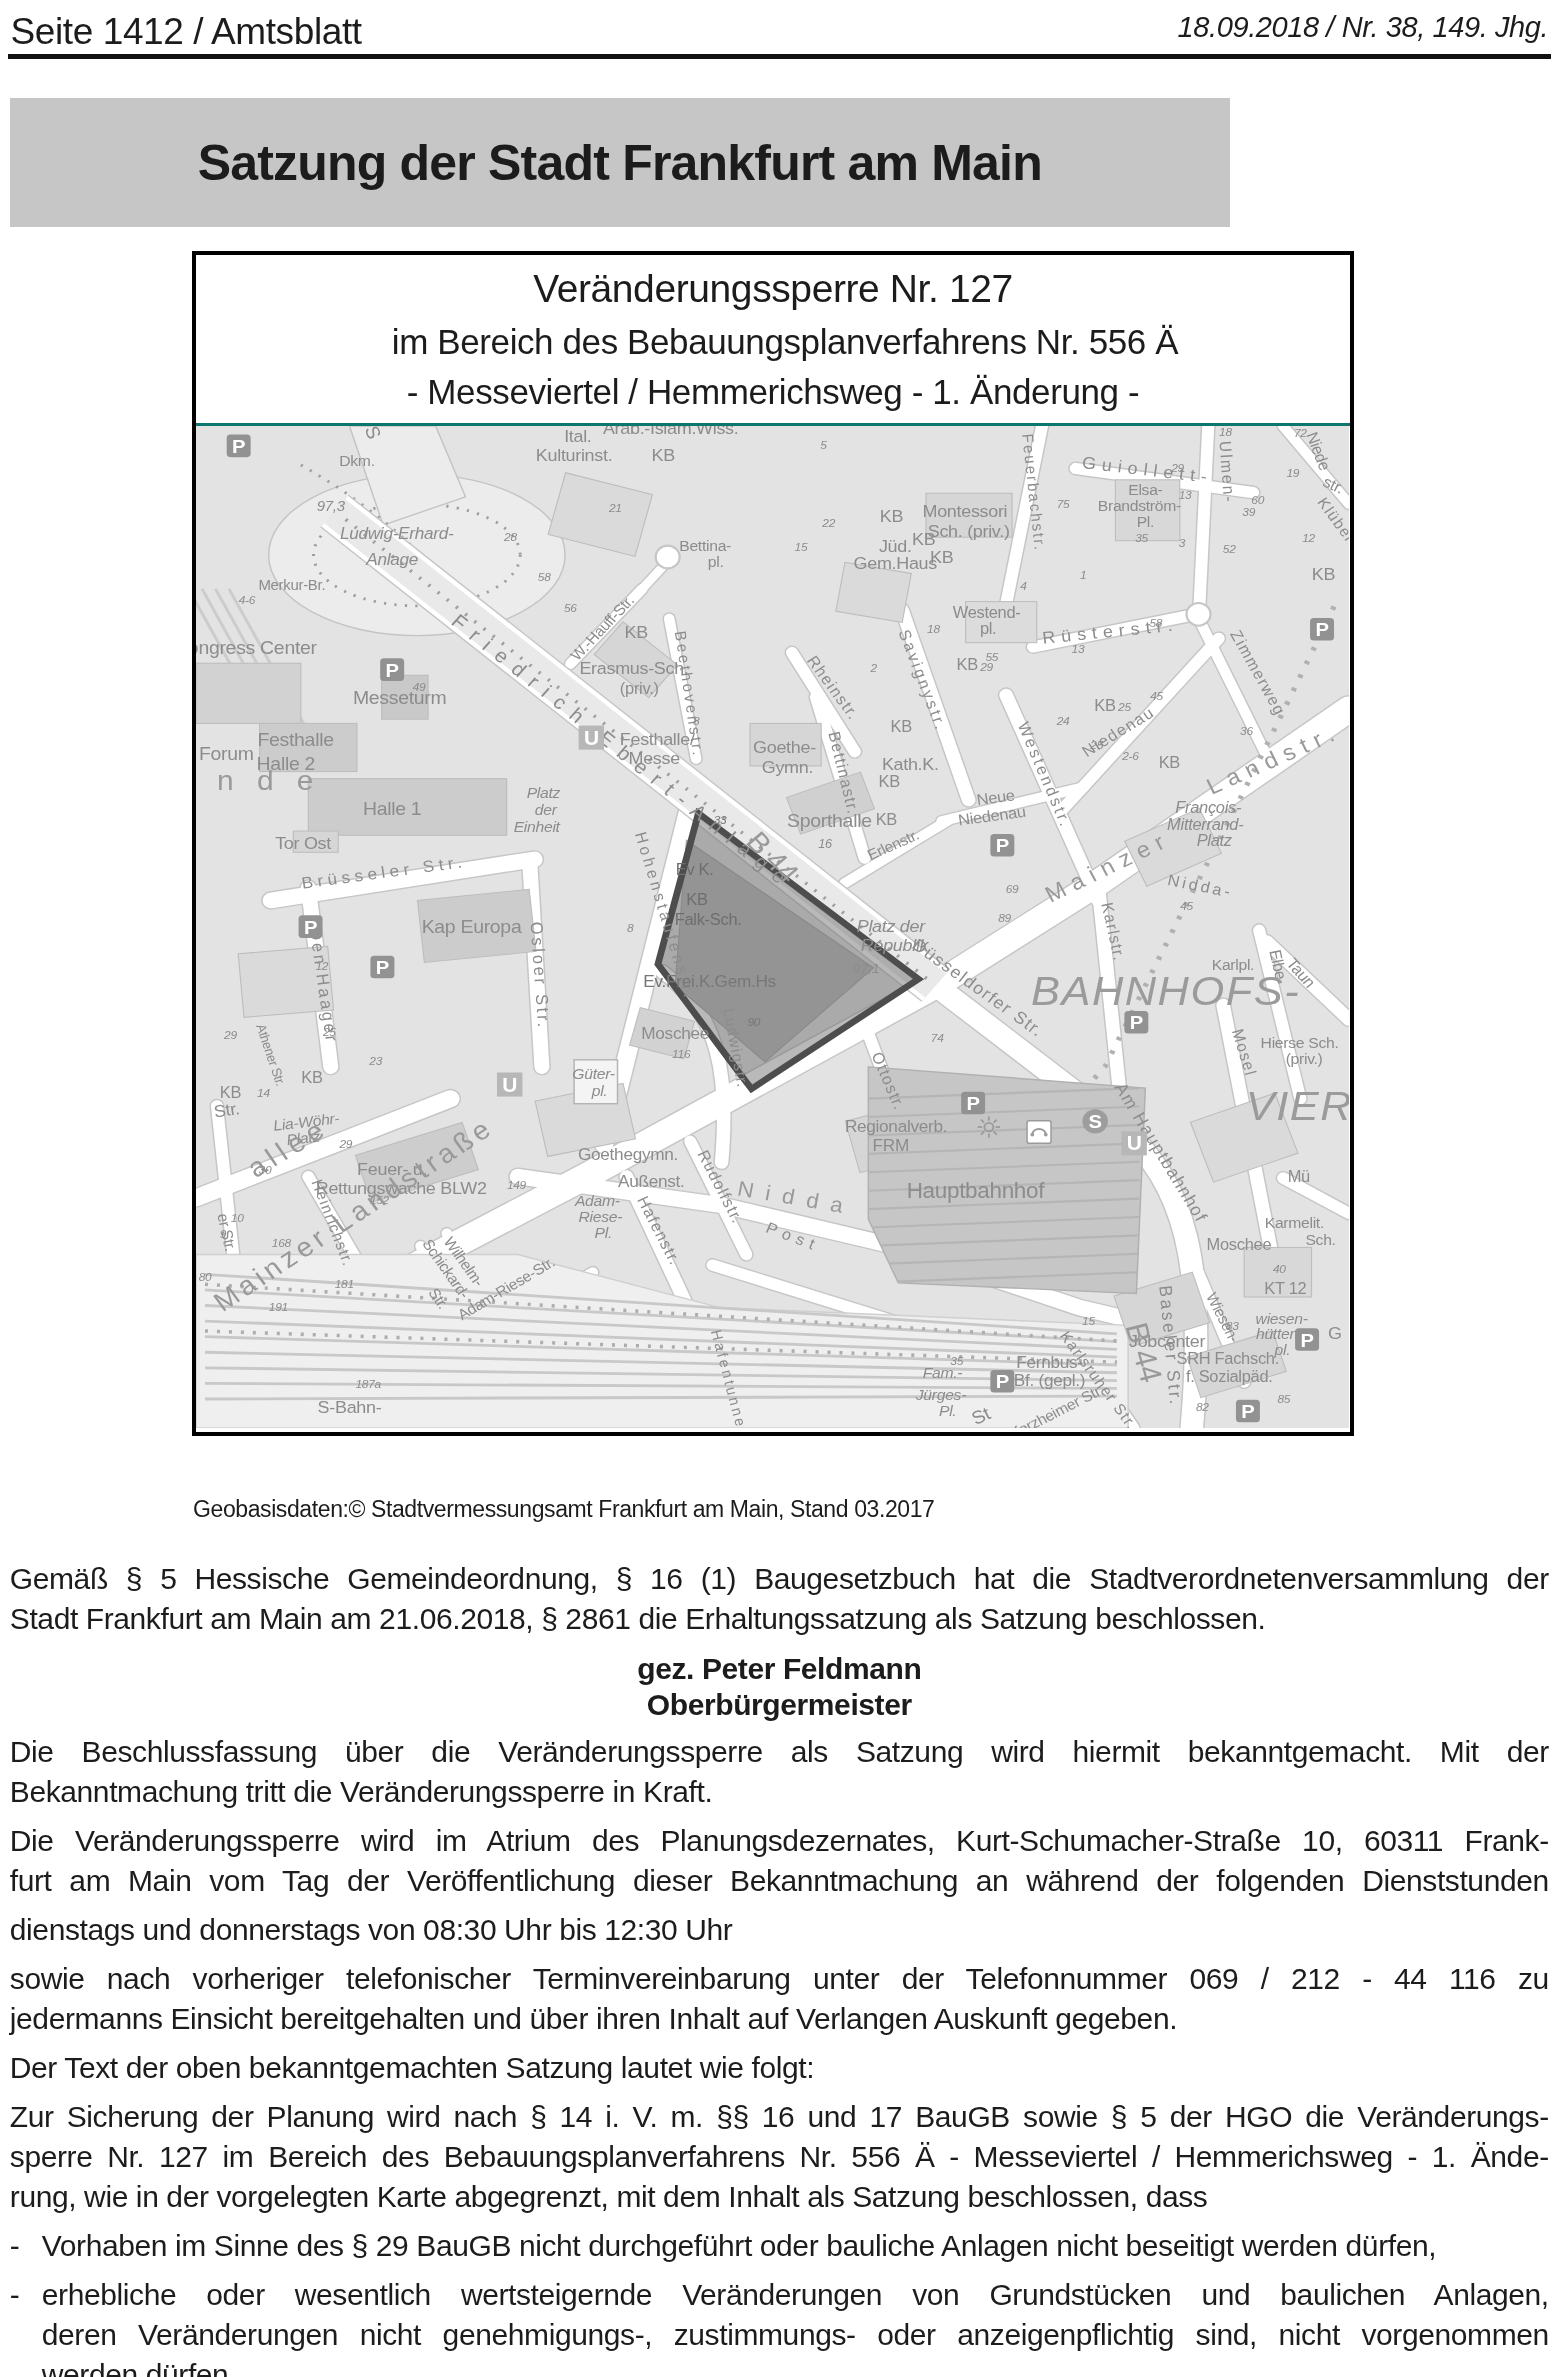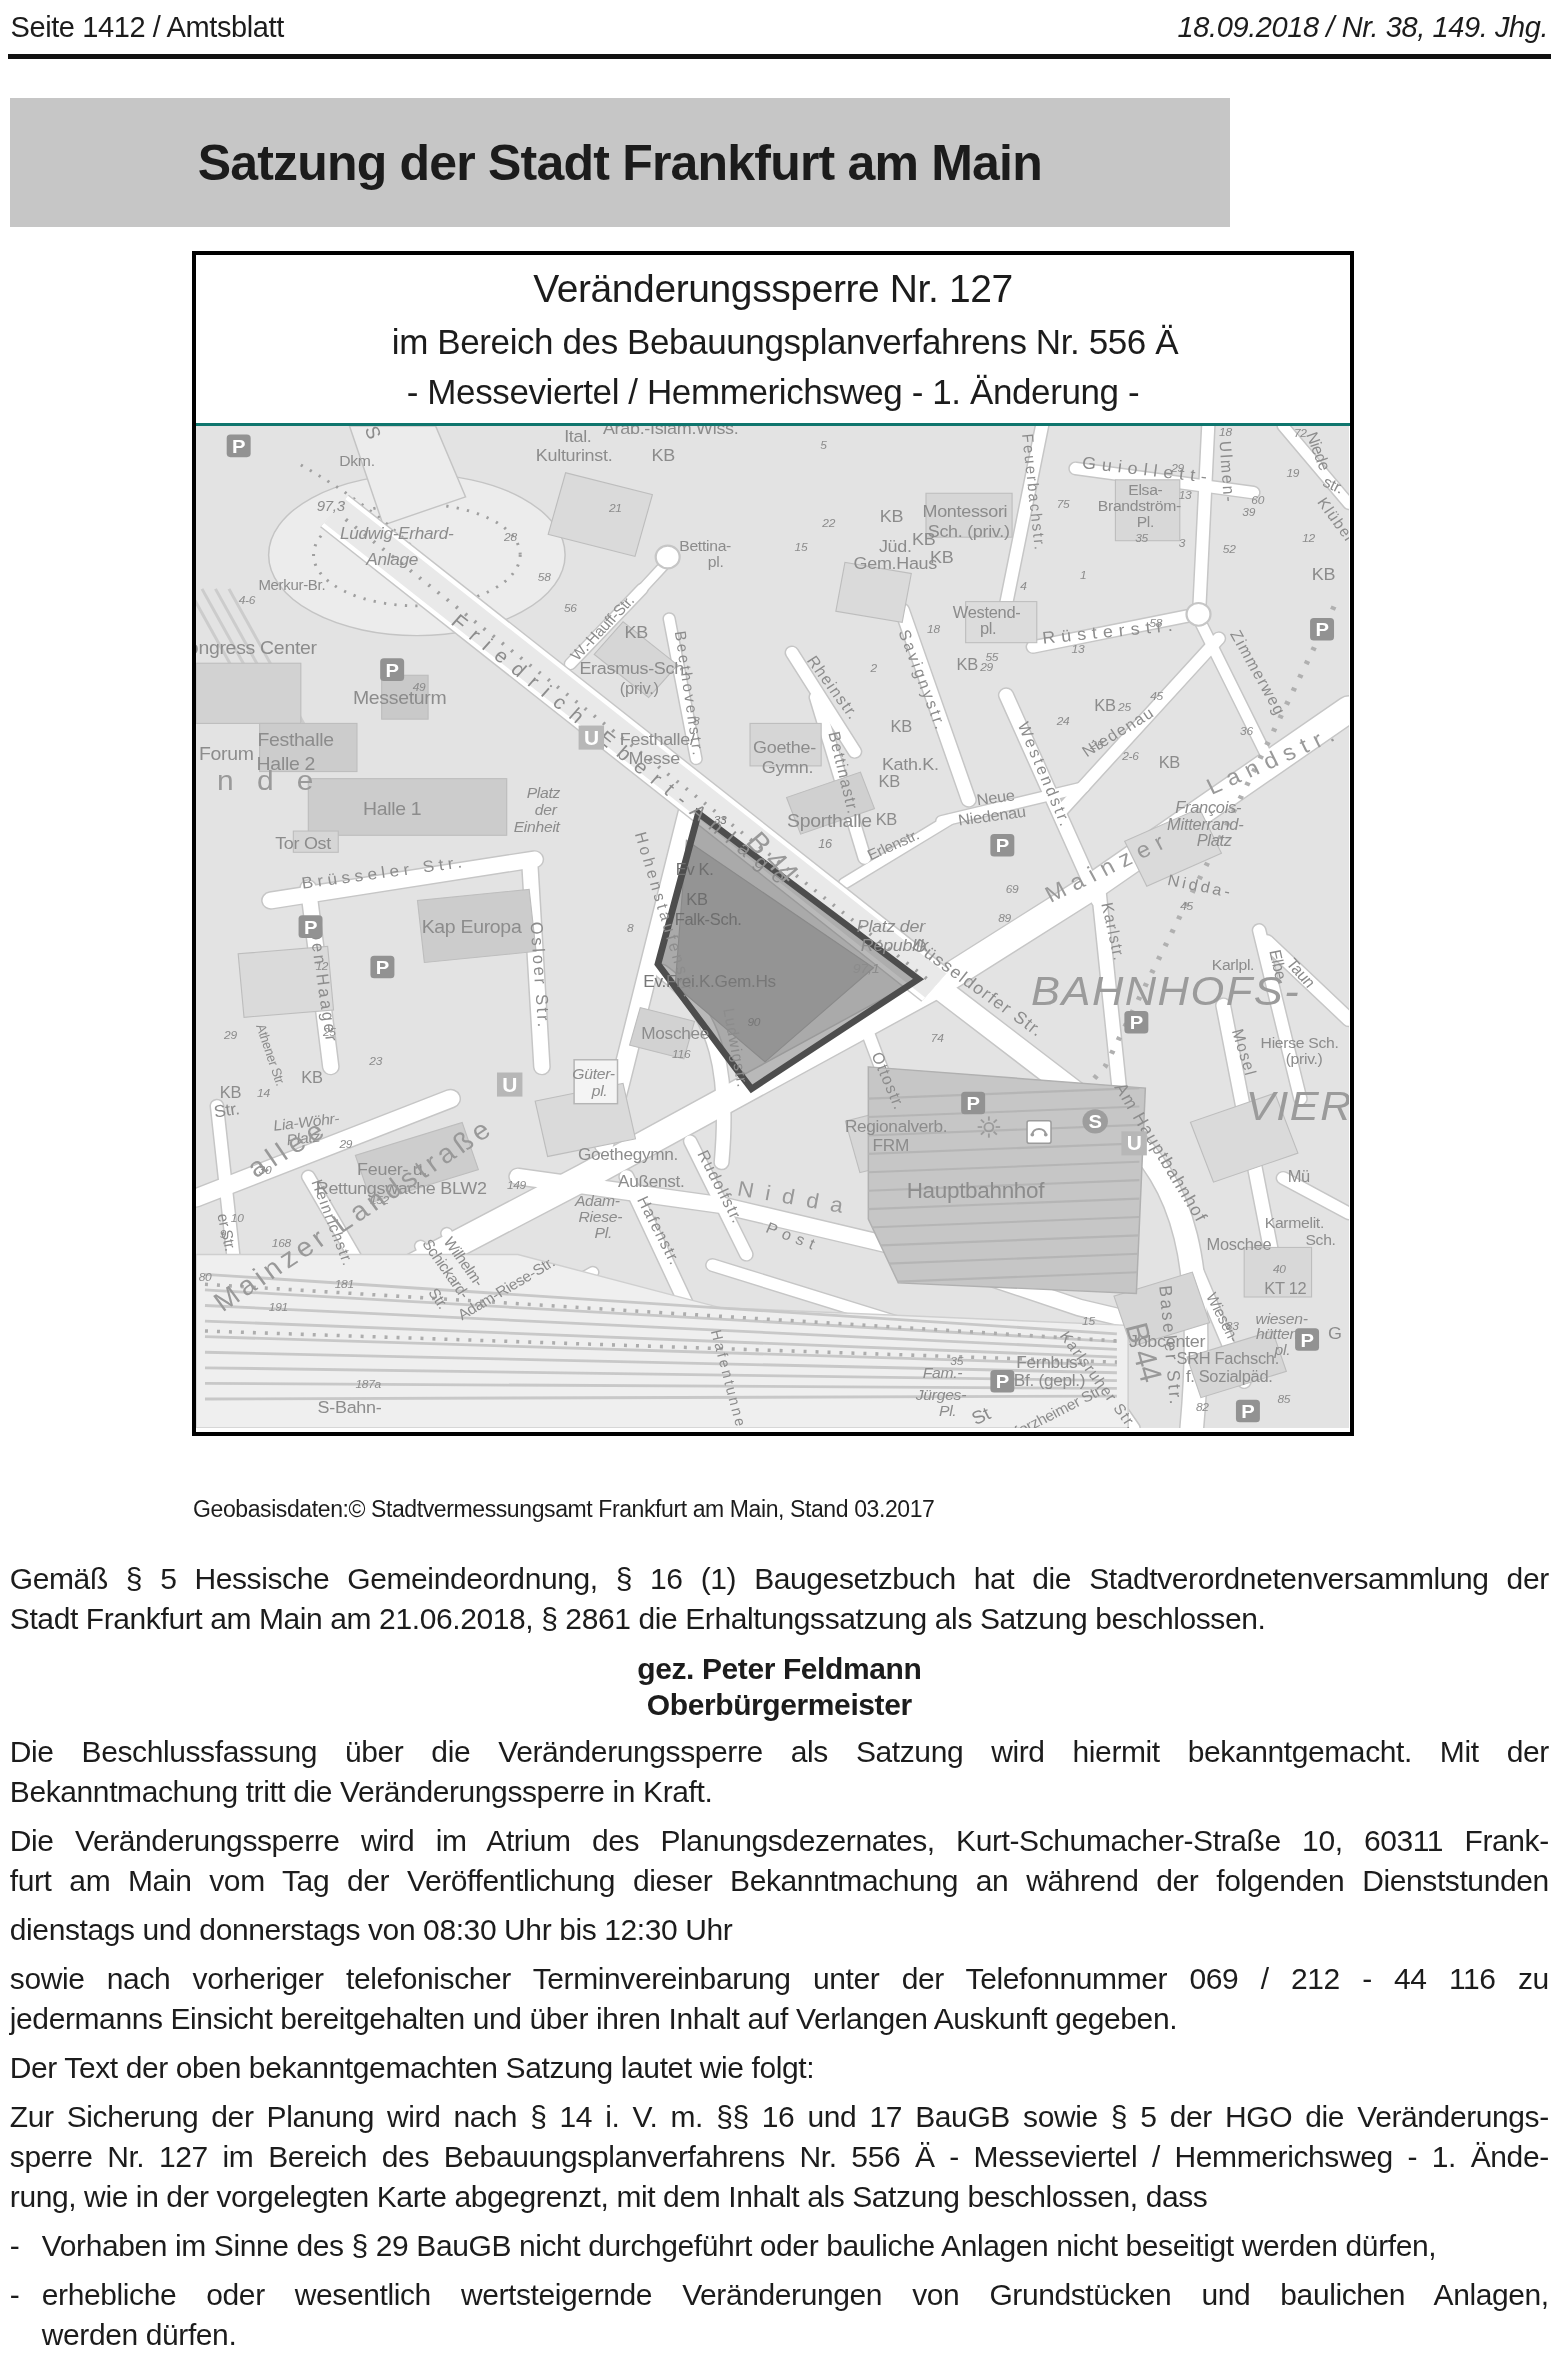--- a/index.html
+++ b/index.html
@@ -1,20 +1,20 @@
 <!DOCTYPE html>
 <html style="font-size:12px"><head>
 <meta charset="utf-8">
 <style>
   html,body{margin:0;padding:0;background:#777;}
   .page{position:relative;width:1558px;height:2377px;background:#ffffff;
         font-family:"Liberation Sans","DejaVu Sans",sans-serif;color:#1c1c1c;
         overflow:hidden;letter-spacing:-0.4px;}
   
-  .hdr-left{position:absolute;left:10.5px;top:10.5px;font-size:29px;}
+  .hdr-left{position:absolute;left:10.5px;top:10.5px;font-size:37px;}
   .hdr-right{position:absolute;right:9.8px;top:10.5px;font-size:29px;font-style:italic;}
   .hdr-rule{position:absolute;left:7.5px;right:7.5px;top:54px;height:4.5px;background:#111;}
   
   .banner{position:absolute;left:9.8px;top:98px;width:1220px;height:129px;
           display:flex;align-items:center;justify-content:center;}
   .banner-title{font-size:50px;font-weight:bold;letter-spacing:-0.8px;}
   
   .map-box{position:absolute;left:192px;top:251px;width:1162px;height:1185px;
            border:4.5px solid #000;box-sizing:border-box;background:#fff;}
   .map-titles{height:171px;border-bottom:3px solid #0f766e;box-sizing:border-box;
@@ -562,19 +562,20 @@
     <div class="li">
       <div class="mark">-</div>
       <div class="litext">
         <div class="ll">Vorhaben im Sinne des § 29 BauGB nicht durchgeführt oder bauliche Anlagen nicht beseitigt werden dürfen,</div>
       </div>
     </div>
     <div class="li">
       <div class="mark">-</div>
       <div class="litext">
         <div class="jl">erhebliche oder wesentlich wertsteigernde Veränderungen von Grundstücken und baulichen Anlagen,</div>
+        <div class="jl">deren Veränderungen nicht genehmigungs-, zustimmungs- oder anzeigenpflichtig sind, nicht vorgenommen</div>
         <div class="ll">werden dürfen.</div>
       </div>
     </div>
   </div>
 
 </div>
 
 
 </body></html>

